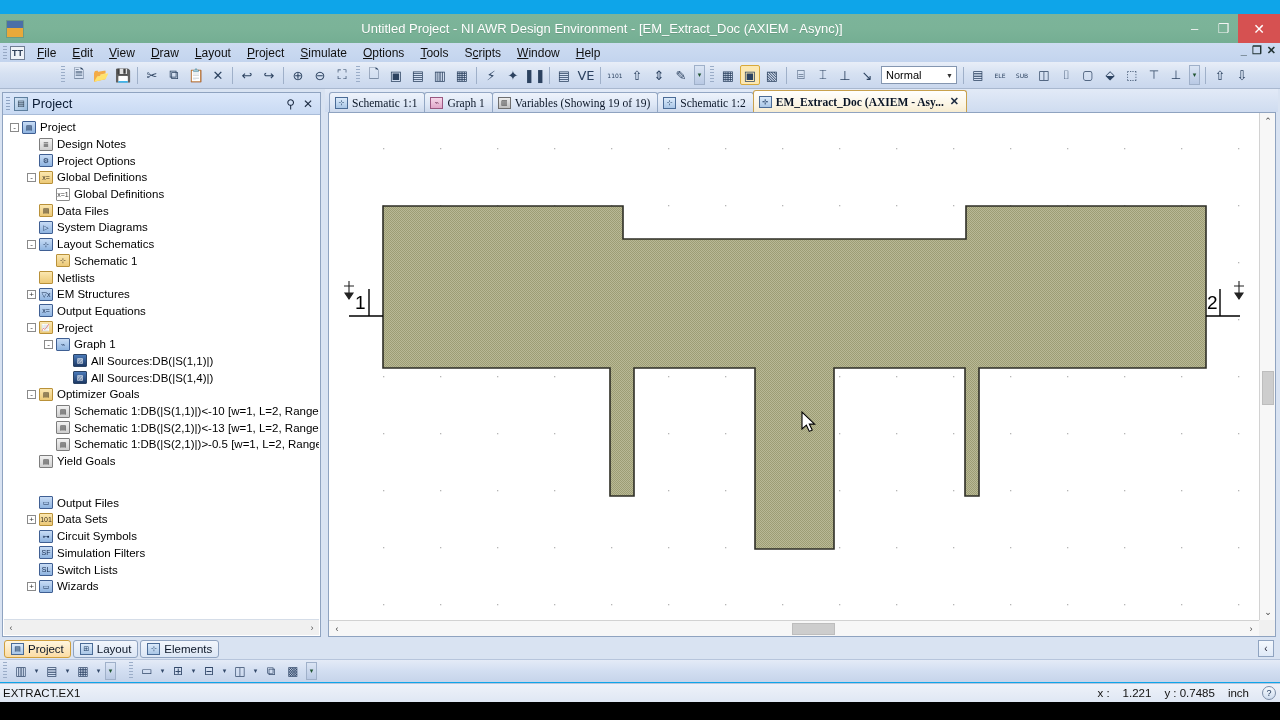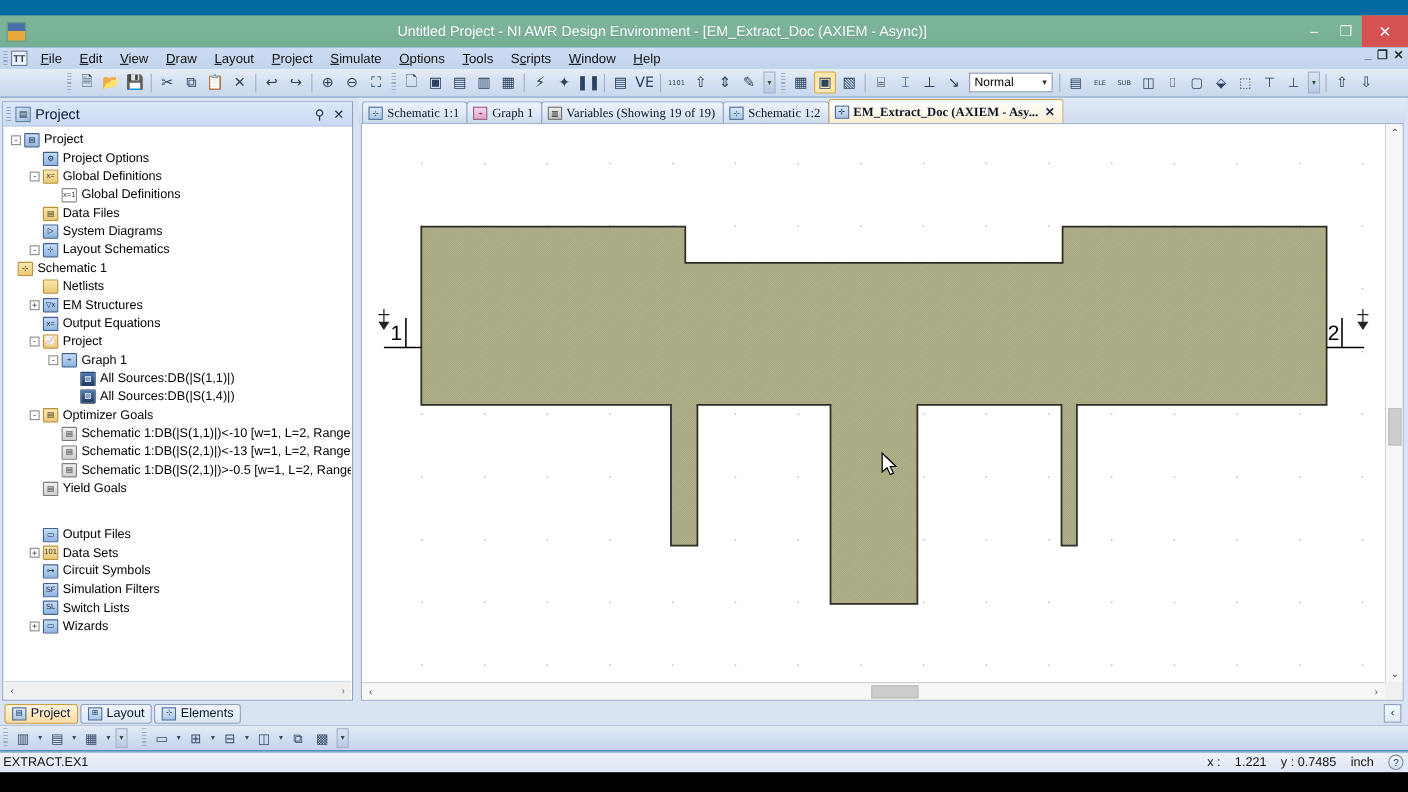--- a/index.html
+++ b/index.html
@@ -3,21 +3,21 @@
 <meta charset="utf-8">
 <style>
   * { box-sizing: border-box; }
   html, body { margin:0; padding:0; }
   body {
     width:1280px; height:720px; overflow:hidden;
     font-family:"Liberation Sans", sans-serif;
     font-size:12px; color:#000; background:#000;
     -webkit-font-smoothing:none;
   }
-  #app { position:relative; width:1280px; height:685px; background:#0369a1; }
+  #app { position:relative; width:1280px; height:685px; background:#0ea5e9; }
 
   
   .titlebar{
     position:absolute; left:0; top:14px; width:1280px; height:29px;
     background:linear-gradient(to bottom,#7cb49a 0%,#7bb398 50%,#74ae93 100%);
     display:flex; align-items:center;
   }
   .tb-appicon{
     width:18px;height:18px;margin-left:6px;border:1px solid #6a9b85;
     background:linear-gradient(to bottom,#4a6fa8 0%,#4a6fa8 45%,#e8a93a 45%,#e8a93a 100%);
@@ -378,20 +378,25 @@
         </div>
       </div>
       <div class="tree" id="tree-host">
           <div class="tnode" style="padding-left: 6px;">
             <div class="exp">-</div>
             <div class="ticon blue">▤</div>
             <div class="tlabel">Project</div>
           </div>
           <div class="tnode" style="padding-left: 23px;">
             <div class="guide"></div>
+            <div class="ticon gray">≣</div>
+            <div class="tlabel">Design Notes</div>
+          </div>
+          <div class="tnode" style="padding-left: 23px;">
+            <div class="guide"></div>
             <div class="ticon blue">⚙</div>
             <div class="tlabel">Project Options</div>
           </div>
           <div class="tnode" style="padding-left: 23px;">
             <div class="exp">-</div>
             <div class="ticon folder">x=</div>
             <div class="tlabel">Global Definitions</div>
           </div>
           <div class="tnode" style="padding-left: 40px;">
             <div class="guide"></div>
@@ -406,21 +411,21 @@
           <div class="tnode" style="padding-left: 23px;">
             <div class="guide"></div>
             <div class="ticon blue">▷</div>
             <div class="tlabel">System Diagrams</div>
           </div>
           <div class="tnode" style="padding-left: 23px;">
             <div class="exp">-</div>
             <div class="ticon blue">⊹</div>
             <div class="tlabel">Layout Schematics</div>
           </div>
-          <div class="tnode" style="">
+          <div class="tnode" style="padding-left: 40px;">
             <div class="guide"></div>
             <div class="ticon folder">⊹</div>
             <div class="tlabel">Schematic 1</div>
           </div>
           <div class="tnode" style="padding-left: 23px;">
             <div class="guide"></div>
             <div class="ticon folder"></div>
             <div class="tlabel">Netlists</div>
           </div>
           <div class="tnode" style="padding-left: 23px;">

